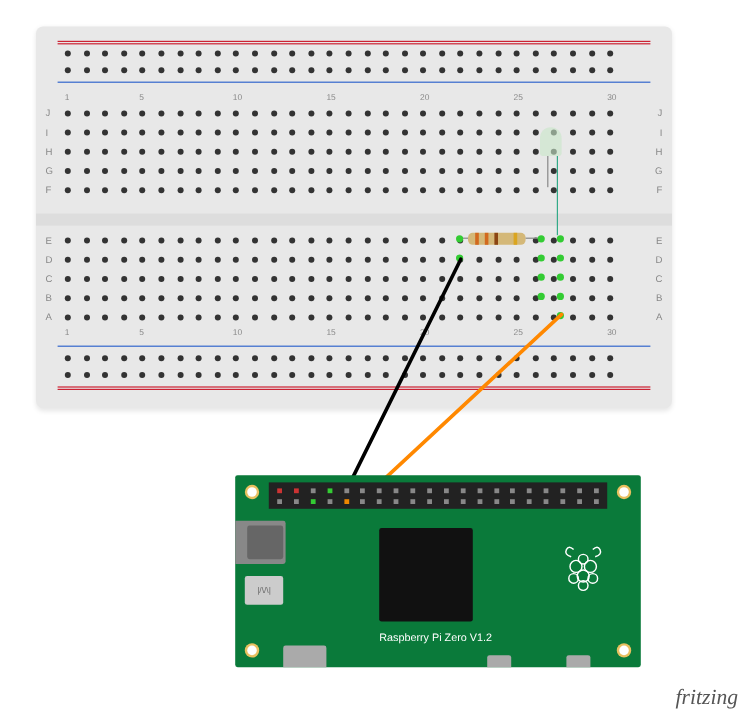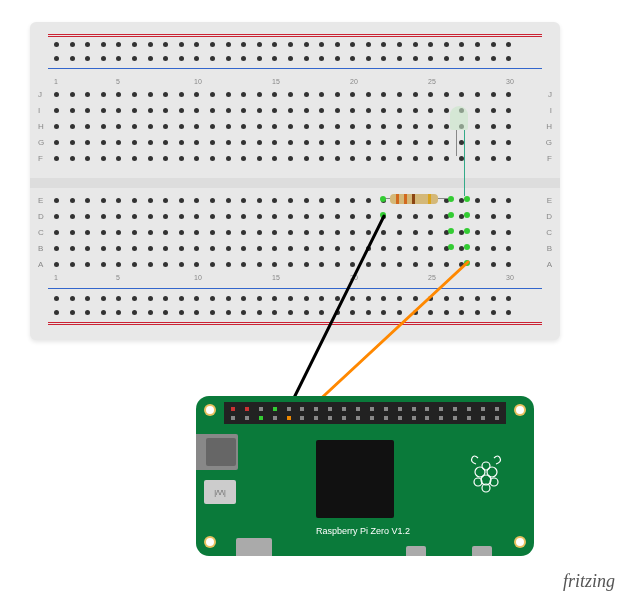--- a/index.html
+++ b/index.html
@@ -7,21 +7,21 @@
 .breadboard { position: absolute; top: 22px; left: 30px; width: 530px; height: 318px; background: #e8e8e8; border-radius: 6px; box-shadow: 0 2px 4px rgba(0,0,0,0.1); }
 .rail-line { position: absolute; height: 1px; left: 18px; right: 18px; }
 .rail-line.red { background: #c23; }
 .rail-line.blue { background: #36c; }
 .hole-row { position: absolute; left: 24px; display: flex; gap: 10.6px; }
 .hole { width: 5px; height: 5px; background: #333; border-radius: 50%; }
 .tie-row { position: absolute; left: 24px; display: flex; gap: 10.6px; }
 .divider { position: absolute; top: 156px; left: 0; width: 100%; height: 10px; background: #ddd; }
 .row-label { position: absolute; font-size: 8px; color: #888; }
 .col-label { position: absolute; font-size: 7px; color: #888; }
-.pi { position: absolute; top: 396px; left: 196px; width: 338px; height: 160px; background: #0a7a3a; border-radius: 13px; }
+.pi { position: absolute; top: 396px; left: 196px; width: 338px; height: 160px; background: #0a7a3a; border-radius: 2px; }
 .pi-holes { position: absolute; width: 12px; height: 12px; background: #e8c060; border-radius: 50%; }
 .pi-holes.tl { top: 8px; left: 8px; }
 .pi-holes.tr { top: 8px; right: 8px; }
 .pi-holes.bl { bottom: 8px; left: 8px; }
 .pi-holes.br { bottom: 8px; right: 8px; }
 .pi-holes::after { content: ''; position: absolute; top: 2px; left: 2px; width: 8px; height: 8px; background: #fff; border-radius: 50%; }
 .gpio { position: absolute; top: 6px; left: 28px; right: 28px; height: 22px; background: #222; display: flex; flex-direction: column; justify-content: space-around; padding: 2px; }
 .gpio-row { display: flex; justify-content: space-around; }
 .gpio-pin { width: 4px; height: 4px; background: #888; }
 .gpio-pin.grn { background: #3c3; }

